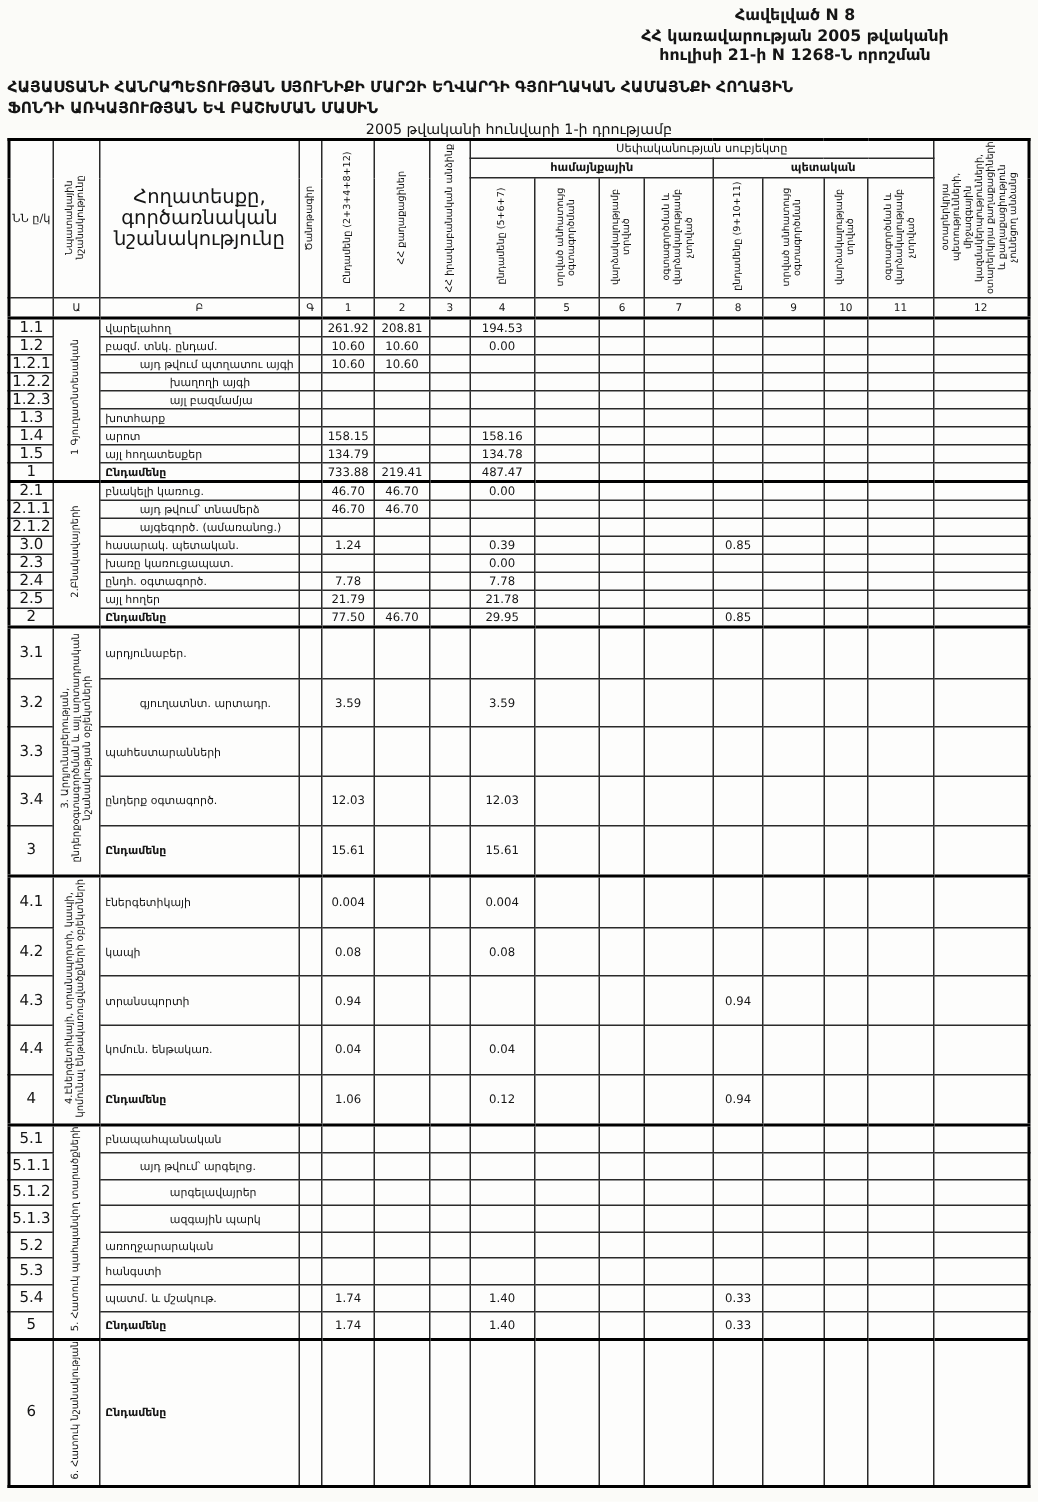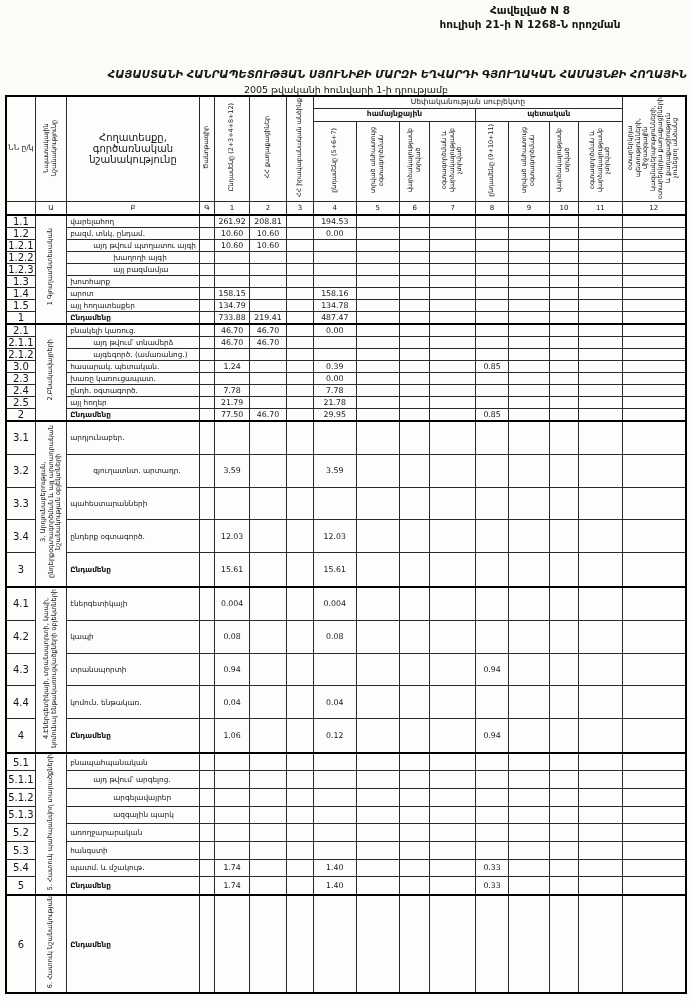--- a/index.html
+++ b/index.html
@@ -7,34 +7,34 @@
     width:692px;height:1001px;
     background:#fbfbf8;color:#151515;
     font-family:"DejaVu Sans",sans-serif;
     position:relative;overflow:hidden;
   }
   .page{padding:4px 5px 0 5px;}
 
   .top-head{min-height:46px;}
   .appendix{width:310px;margin-left:370px;text-align:center;font-weight:bold;font-size:10.5px;line-height:1.3;}
   .report-title{text-align:center;font-weight:bold;font-size:12.5px;letter-spacing:5px;margin-top:3px;}
-  .subtitle{text-align:right;font-weight:bold;font-size:10.3px;line-height:1.32;margin-top:18px;font-style:italic;}
+  .subtitle{text-align:left;font-weight:bold;font-size:10.3px;line-height:1.32;margin-top:2px;}
   .asof{text-align:center;font-size:9.5px;margin-top:2px;}
   .units{text-align:right;font-size:6.5px;margin:0 8px -1px 0;}
 
   table{border-collapse:collapse;table-layout:fixed;width:682px;border:2px solid #000;background:#fdfdfc;}
   th,td{border:1px solid #2a2a2a;padding:0;overflow:hidden;vertical-align:middle;}
   thead th{font-weight:normal;font-size:6.4px;line-height:1.1;text-align:center;}
   thead .band{font-size:7.6px;height:11px;}
   thead .subband{font-weight:bold;font-size:7.6px;height:12px;}
   thead tr.vertrow{height:80px;}
   .vt{writing-mode:vertical-rl;transform:rotate(180deg);display:inline-block;line-height:1.18;max-height:74px;}
   th.fullh .vt{max-height:100px;}
   .colhead-nn{font-size:7.5px;}
-  .colhead-land{font-size:10px;}
+  .colhead-land{font-size:13px;}
   .numrow td{font-size:7px;text-align:center;height:12px;}
 
   tbody tr{height:12px;}
   tbody tr.tall{height:44px;}
   td.row-id{font-size:10px;text-align:center;white-space:nowrap;}
   td.lab{font-size:7.3px;white-space:nowrap;}
   td.lab.ind0{padding-left:3px;}
   td.lab.ind1{padding-left:26px;}
   td.lab.ind2{padding-left:46px;}
   td.num{font-size:7.8px;text-align:center;white-space:nowrap;}
@@ -44,26 +44,28 @@
   tr.total td.lab{font-weight:bold;margin-left:48px;}
 </style>
 </head>
 <body>
 
 <div class="page">
 
   <div class="top-head">
     <div class="appendix">
       <div>Հավելված N 8</div>
+      <div>ՀՀ կառավարության 2005 թվականի</div>
       <div>հուլիսի 21-ի N 1268-Ն որոշման</div>
     </div>
   </div>
 
   <div class="subtitle">
     <div>ՀԱՅԱՍՏԱՆԻ ՀԱՆՐԱՊԵՏՈՒԹՅԱՆ ՍՅՈՒՆԻՔԻ ՄԱՐԶԻ ԵՂՎԱՐԴԻ ԳՅՈՒՂԱԿԱՆ ՀԱՄԱՅՆՔԻ ՀՈՂԱՅԻՆ</div>
+    <div>ՖՈՆԴԻ ԱՌԿԱՅՈՒԹՅԱՆ ԵՎ ԲԱՇԽՄԱՆ ՄԱՍԻՆ</div>
   </div>
   <div class="asof">2005 թվականի հունվարի 1-ի դրությամբ</div>
 
   <table>
     <colgroup>
       <col style="width:29px">
         <col style="width:31px">
         <col style="width:131px">
         <col style="width:15px">
       <col style="width:35px">

